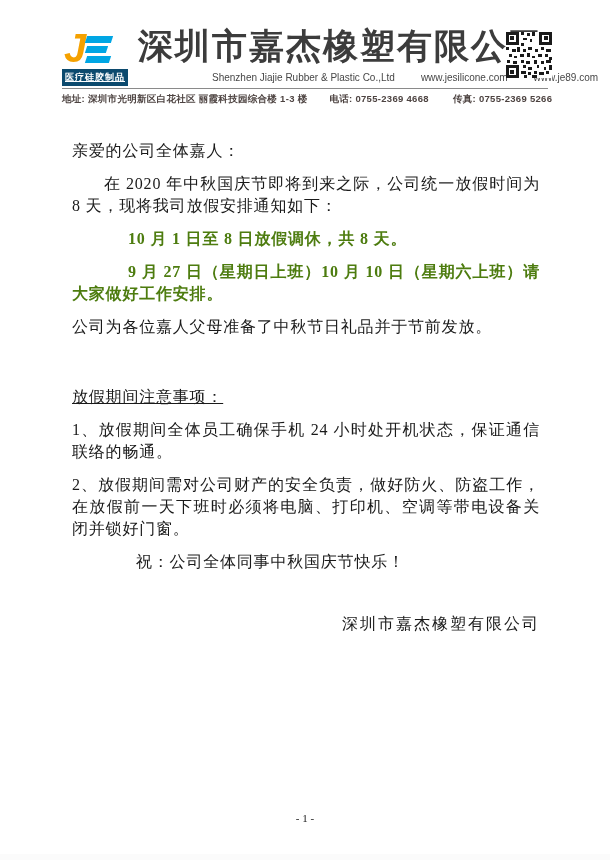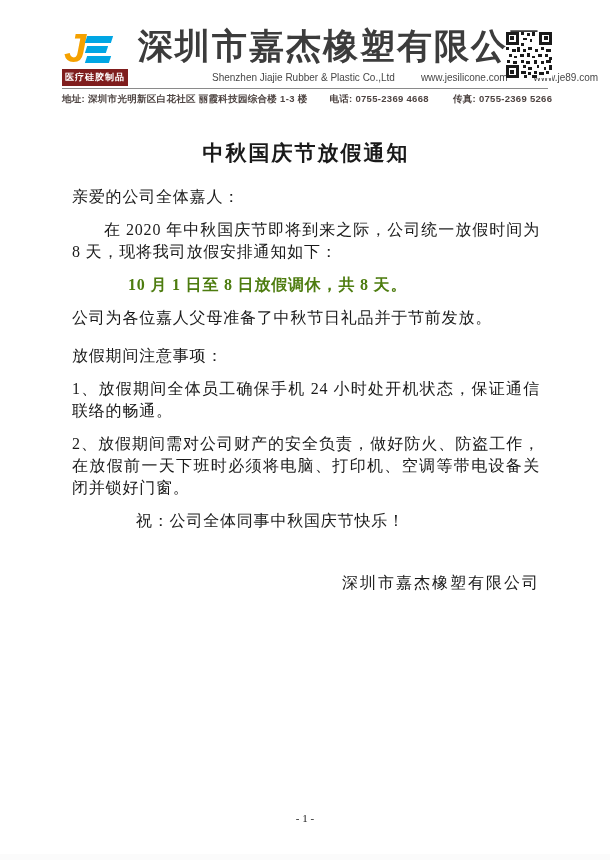--- a/index.html
+++ b/index.html
@@ -80,29 +80,30 @@
     white-space: nowrap;
     line-height: 44px;
   }
   .lh-subrow {
     display: flex;
     align-items: center;
     margin-top: 2px;
     height: 14px;
   }
   .badge-cn {
-    background: #7f1d1d;
+    background: #0c4a6e;
     color: #ffffff;
     font-family: "Liberation Sans", sans-serif;
     font-size: 9px;
     font-weight: bold;
     letter-spacing: 1px;
     padding: 2px 3px;
     white-space: nowrap;
     flex: 0 0 auto;
+    text-decoration: underline;
   }
   .company-en {
     font-family: "Liberation Sans", sans-serif;
     font-size: 10px;
     color: #474747;
     margin-left: 8px;
     white-space: nowrap;
   }
   .site {
     font-family: "Liberation Sans", sans-serif;
@@ -160,21 +161,21 @@
   .doc p { margin-bottom: 11px; }
   .salutation { margin-bottom: 13px; }
   .indent2 { text-indent: 2em; }
   .red-para {
     color: #4d7c0f;
     font-weight: bold;
     text-indent: 3.5em;
     margin-bottom: 13px;
     font-family: Liberation Serif, serif;
   }
-  .gap-before { margin-top: 16px; }
+  .gap-before { margin-top: 48px; text-decoration: underline; }
   .notes-title { margin-bottom: 11px; }
   .wish { text-indent: 4em; margin-top: 4px; }
   .signature {
     text-align: right;
     margin-top: 40px;
     letter-spacing: 2px;
   }
   .sign-date {
     text-align: right;
     padding-right: 70px;
@@ -282,28 +283,28 @@
     </div>
     <hr class="lh-rule">
     <div class="lh-address">
       <span class="addr">地址: 深圳市光明新区白花社区 丽霞科技园综合楼 1-3 楼</span>
       <span class="tel">电话: 0755-2369 4668</span>
       <span class="fax">传真: 0755-2369 5266</span>
     </div>
   </div>
 
   <div class="doc">
-    <div class="doc-title">中秋国庆节放假通知</div>
 
     <p class="salutation">亲爱的公司全体嘉人：</p>
 
     <p class="indent2">在 2020 年中秋国庆节即将到来之际，公司统一放假时间为 8 天，现将我司放假安排通知如下：</p>
 
     <p class="red-para">10 月 1 日至 8 日放假调休，共 8 天。</p>
 
+    <p class="red-para">9 月 27 日（星期日上班）10 月 10 日（星期六上班）请大家做好工作安排。</p>
 
     <p>公司为各位嘉人父母准备了中秋节日礼品并于节前发放。</p>
 
     <p class="notes-title gap-before">放假期间注意事项：</p>
 
     <p>1、放假期间全体员工确保手机 24 小时处开机状态，保证通信联络的畅通。</p>
 
     <p>2、放假期间需对公司财产的安全负责，做好防火、防盗工作，在放假前一天下班时必须将电脑、打印机、空调等带电设备关闭并锁好门窗。</p>
 
 

